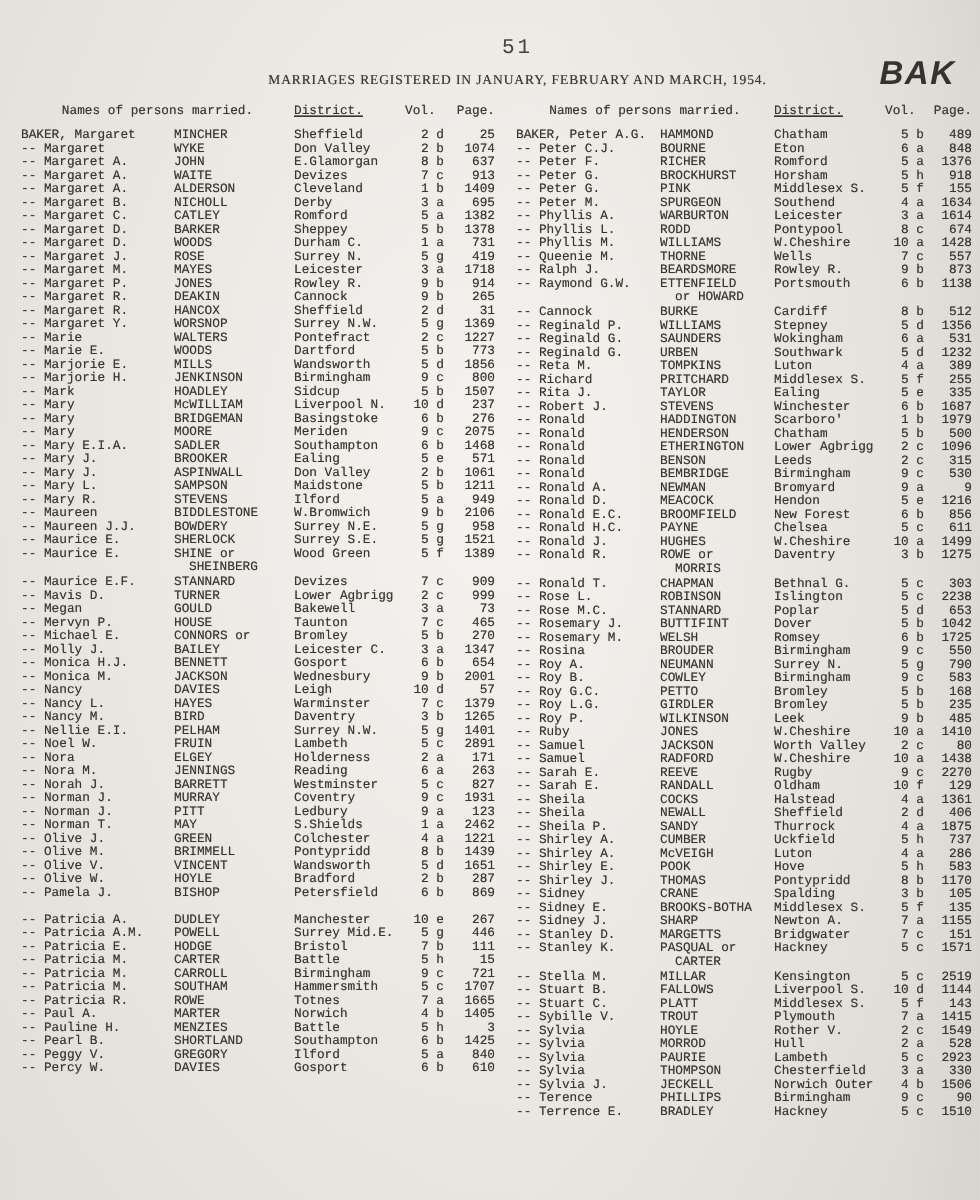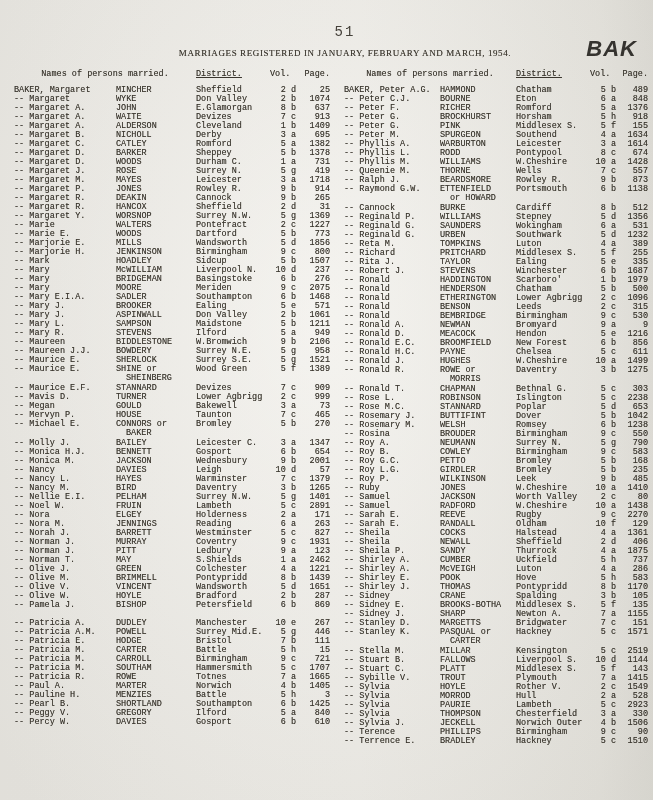--- a/index.html
+++ b/index.html
@@ -332,23 +332,20 @@
           <span class="c-vol">7 c</span>
           <span class="c-page">465</span>
         </div>
         <div class="row">
           <span class="c-name">-- Michael E.</span>
           <span class="c-surname">CONNORS or</span>
           <span class="c-district">Bromley</span>
           <span class="c-vol">5 b</span>
           <span class="c-page">270</span>
         </div>
-        <div class="row cont">
-          <span class="c-surname2">BAKER</span>
-        </div>
         <div class="row">
           <span class="c-name">-- Molly J.</span>
           <span class="c-surname">BAILEY</span>
           <span class="c-district">Leicester C.</span>
           <span class="c-vol">3 a</span>
           <span class="c-page">1347</span>
         </div>
         <div class="row">
           <span class="c-name">-- Monica H.J.</span>
           <span class="c-surname">BENNETT</span>
@@ -819,21 +816,21 @@
           <span class="c-surname">BUTTIFINT</span>
           <span class="c-district">Dover</span>
           <span class="c-vol">5 b</span>
           <span class="c-page">1042</span>
         </div>
         <div class="row">
           <span class="c-name">-- Rosemary M.</span>
           <span class="c-surname">WELSH</span>
           <span class="c-district">Romsey</span>
           <span class="c-vol">6 b</span>
-          <span class="c-page">1238</span>
+          <span class="c-page">1725</span>
         </div>
         <div class="row">
           <span class="c-name">-- Rosina</span>
           <span class="c-surname">BROUDER</span>
           <span class="c-district">Birmingham</span>
           <span class="c-vol">9 c</span>
           <span class="c-page">550</span>
         </div>
         <div class="row">
           <span class="c-name">-- Roy A.</span>

